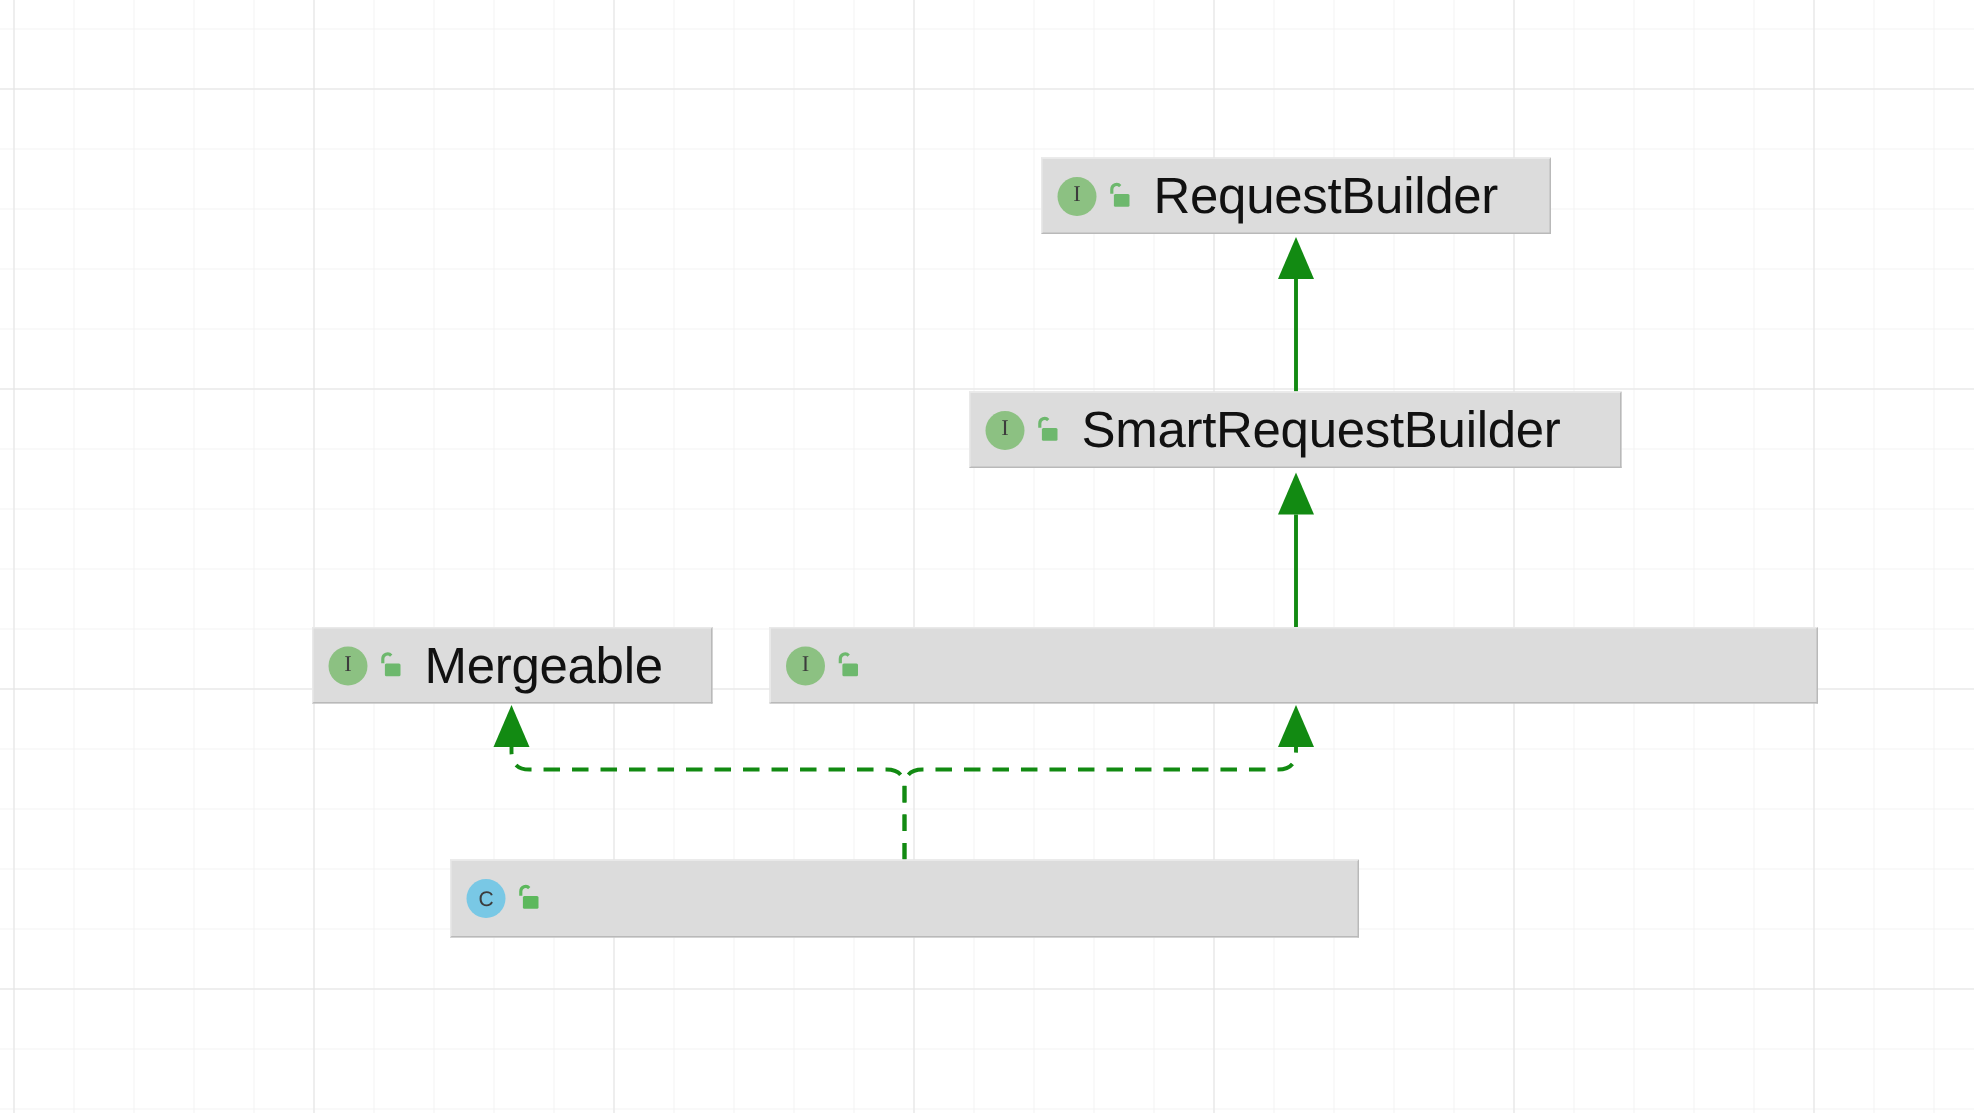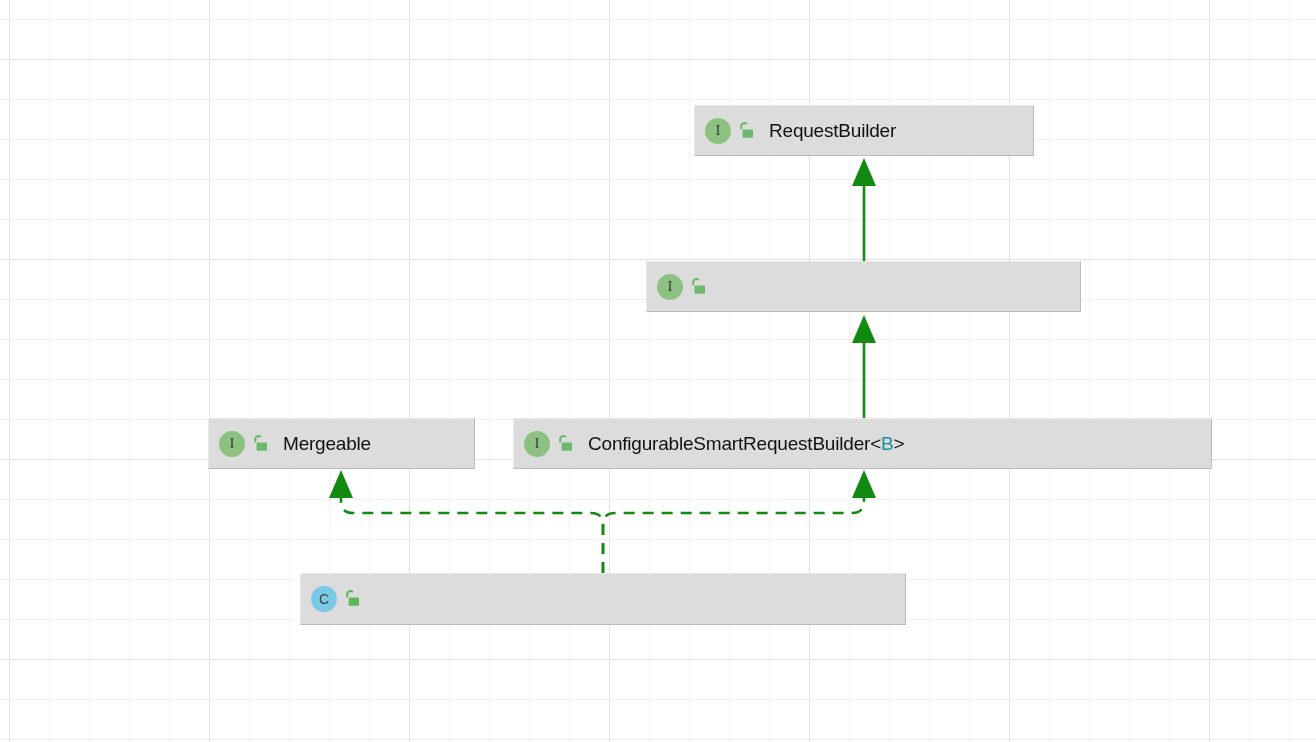--- a/index.html
+++ b/index.html
@@ -93,21 +93,21 @@
   .lock-icon {
     width: 18px;
     height: 20px;
     margin-left: 6px;
     flex: 0 0 auto;
     display: block;
   }
 
   .node-label {
     margin-left: 14px;
-    font-size: 19px;
+    font-size: 34px;
     line-height: 1;
     color: #111111;
     letter-spacing: -0.2px;
   }
   .node-label .generic {
     color: #1a9098;
   }
   .node-label .bracket {
     color: #111111;
   }
@@ -164,20 +164,21 @@
   </div>
 
   <div class="node" id="node-smart-request-builder">
     <span class="node-icons">
       <span class="kind-icon iface">I</span>
       <svg class="lock-icon" viewBox="0 0 18 20" xmlns="http://www.w3.org/2000/svg">
         <path d="M4.2 8.2 V5.2 a3.2 3.2 0 0 1 5.6 -2.1" fill="none" stroke="#6db86d" stroke-width="2.1"></path>
         <rect x="5.6" y="8.4" width="10.4" height="8.4" rx="1" fill="#6db86d"></rect>
       </svg>
     </span>
+    <span class="node-label">SmartRequestBuilder</span>
   </div>
 
   <div class="node" id="node-mergeable">
     <span class="node-icons">
       <span class="kind-icon iface">I</span>
       <svg class="lock-icon" viewBox="0 0 18 20" xmlns="http://www.w3.org/2000/svg">
         <path d="M4.2 8.2 V5.2 a3.2 3.2 0 0 1 5.6 -2.1" fill="none" stroke="#6db86d" stroke-width="2.1"></path>
         <rect x="5.6" y="8.4" width="10.4" height="8.4" rx="1" fill="#6db86d"></rect>
       </svg>
     </span>
@@ -185,21 +186,20 @@
   </div>
 
   <div class="node" id="node-configurable-smart">
     <span class="node-icons">
       <span class="kind-icon iface">I</span>
       <svg class="lock-icon" viewBox="0 0 18 20" xmlns="http://www.w3.org/2000/svg">
         <path d="M4.2 8.2 V5.2 a3.2 3.2 0 0 1 5.6 -2.1" fill="none" stroke="#6db86d" stroke-width="2.1"></path>
         <rect x="5.6" y="8.4" width="10.4" height="8.4" rx="1" fill="#6db86d"></rect>
       </svg>
     </span>
-    <span class="node-label"><span>ConfigurableSmartRequestBuilder</span><span class="bracket">&lt;</span><span class="generic">B</span><span class="bracket">&gt;</span></span>
   </div>
 
   <div class="node" id="node-mock-http-servlet">
     <span class="node-icons">
       <span class="kind-icon cls">C</span>
       <svg class="lock-icon" viewBox="0 0 18 20" xmlns="http://www.w3.org/2000/svg">
         <path d="M4.2 8.2 V5.2 a3.2 3.2 0 0 1 5.6 -2.1" fill="none" stroke="#5cb85c" stroke-width="2.1"></path>
         <rect x="5.6" y="8.4" width="10.4" height="8.4" rx="1" fill="#5cb85c"></rect>
       </svg>
     </span>

